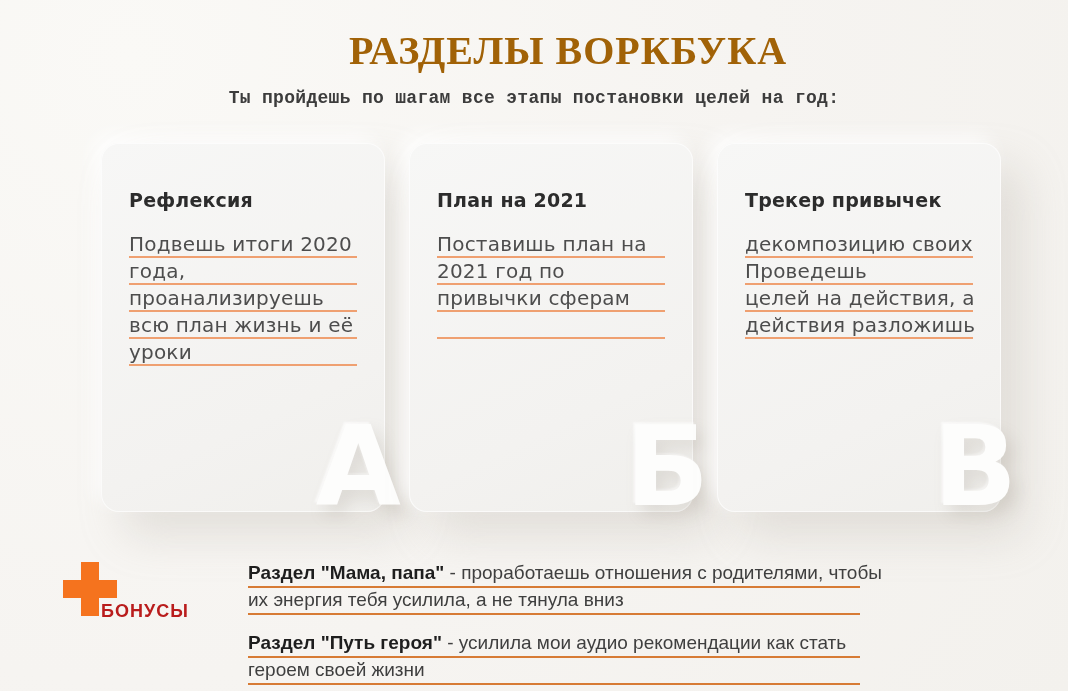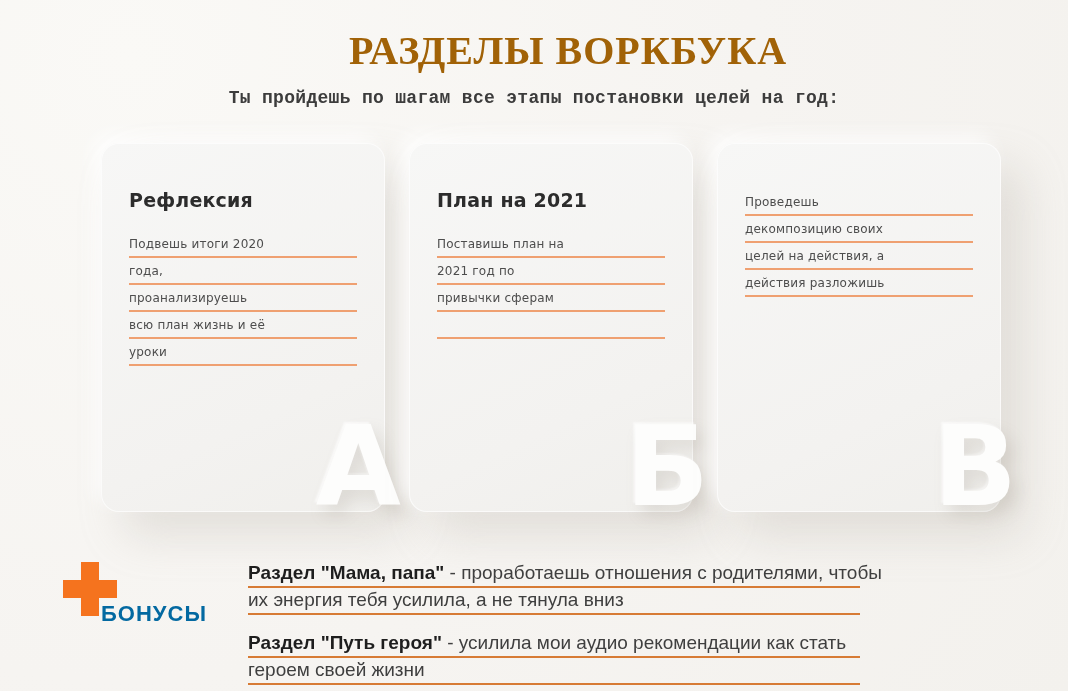--- a/index.html
+++ b/index.html
@@ -48,21 +48,21 @@
   .card-title {
     font-size:19px;
     font-weight:700;
     color:#2c2c2c;
     letter-spacing:0.2px;
     margin-bottom:20px;
   }
   .card-line {
     height:27px;
     line-height:27px;
-    font-size:12px;
+    font-size:20px;
     color:#4d4d4d;
     letter-spacing:0.2px;
     border-bottom:2px solid #efa071;
     white-space:nowrap;
     overflow:visible;
   }
   .card-letter {
     position:absolute;
     right:-16px; bottom:-10px;
     font-size:110px;
@@ -76,23 +76,23 @@
   .plus-icon { position:absolute; left:63px; top:562px; width:54px; height:54px; }
   .plus-icon::before {
     content:""; position:absolute; left:18px; top:0; width:18px; height:54px; background:#f5731e;
   }
   .plus-icon::after {
     content:""; position:absolute; left:0; top:18px; width:54px; height:18px; background:#f5731e;
   }
   .bonus-label {
     position:absolute; left:101px; top:601px;
     font-family:"Liberation Sans", sans-serif;
-    font-size:22px; font-weight:700;
+    font-size:18px; font-weight:700;
     letter-spacing:1px;
-    color:#0369a1;
+    color:#b91c1c;
   }
 
   .bonus-list { position:absolute; left:248px; top:561px; width:612px; }
   .bonus-item + .bonus-item { margin-top:16px; }
   .bonus-line {
     font-family:"Liberation Sans", sans-serif;
     font-size:19px;
     line-height:24px;
     color:#3f3f3f;
     border-bottom:2px solid #d77b35;
@@ -123,22 +123,23 @@
   <div class="card">
     <div class="card-title">План на 2021</div>
     <div class="card-line">Поставишь план на</div>
     <div class="card-line">2021 год по</div>
     <div class="card-line">привычки сферам</div>
     <div class="card-line"></div>
     <div class="card-letter">Б</div>
   </div>
 
   <div class="card">
+    <div class="card-title">Трекер привычек</div>
+    <div class="card-line">декомпозицию своих</div>
     <div class="card-line">Проведешь</div>
-    <div class="card-line">декомпозицию своих</div>
     <div class="card-line">целей на действия, а</div>
     <div class="card-line">действия разложишь</div>
     <div class="card-letter">В</div>
   </div>
 
 </div>
 
 <div class="plus-icon"></div>
 <div class="bonus-label">БОНУСЫ</div>
 

